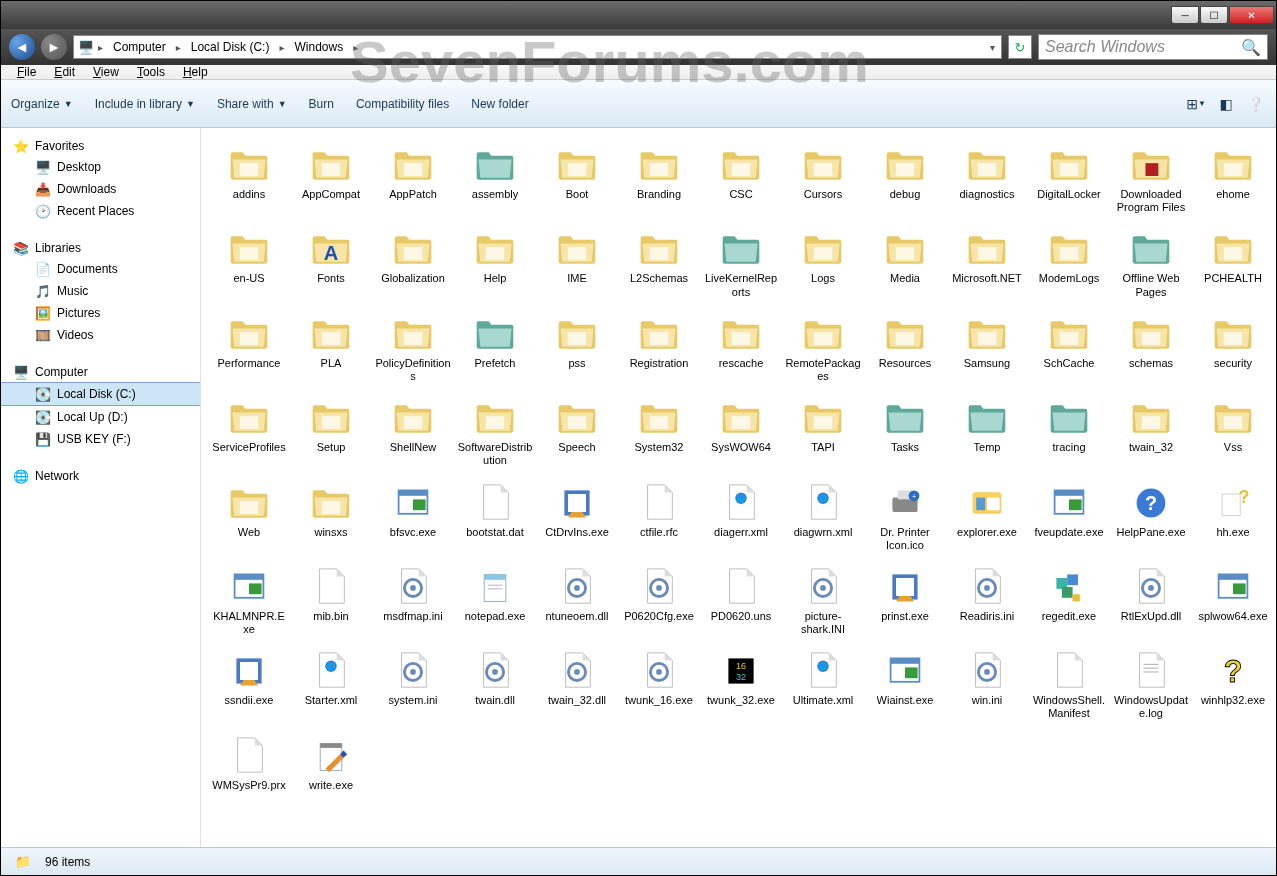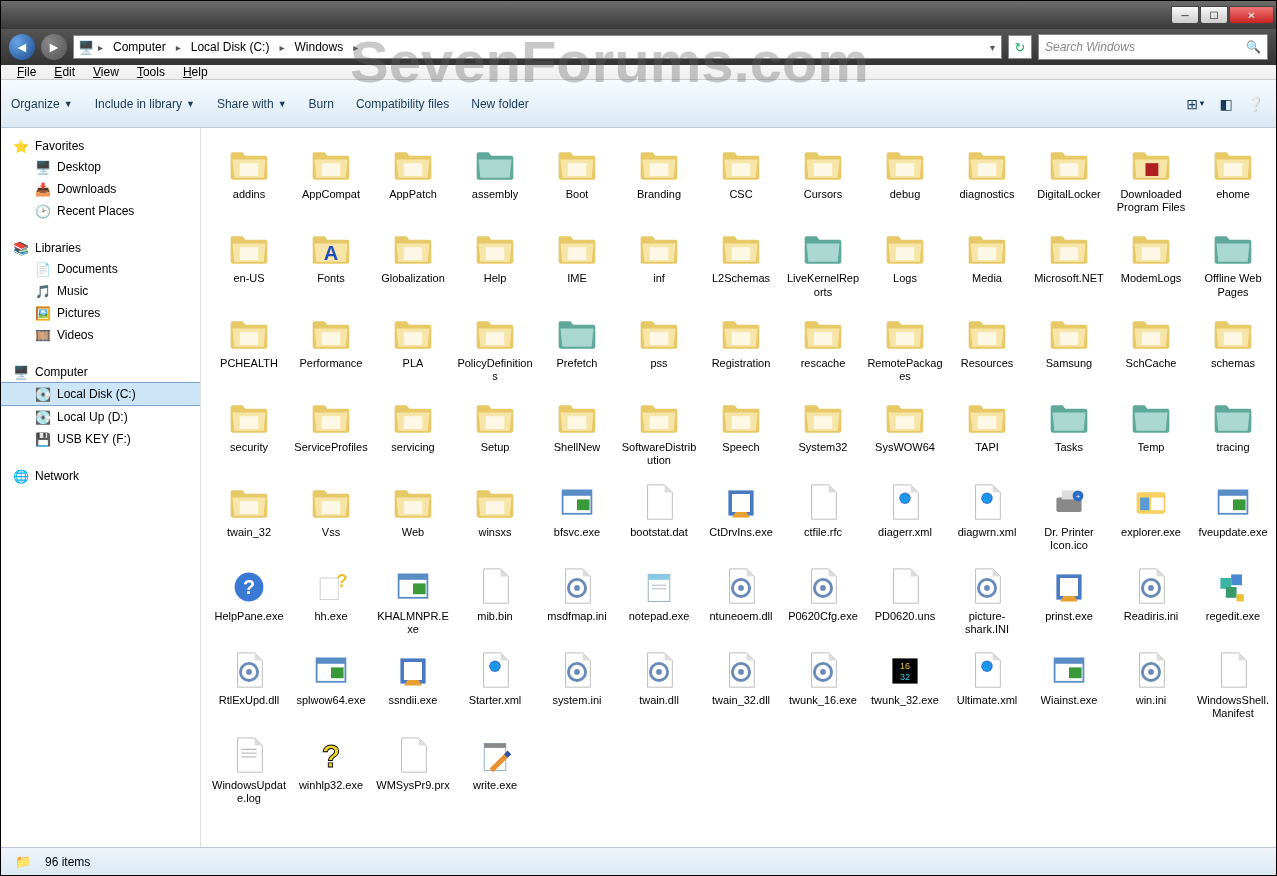--- a/index.html
+++ b/index.html
@@ -9,21 +9,21 @@
 .titlebar-controls { display: flex; gap: 1px; }
 .tbtn { width: 28px; height: 18px; border: 1px solid #444; background: linear-gradient(to bottom,#fafafa,#ccc); display:flex;align-items:center;justify-content:center; font-size:10px; cursor:pointer; border-radius: 0 0 3px 3px;}
 .tbtn.close { background: linear-gradient(to bottom,#e77,#c22); color:#fff; width:45px;}
 .nav { height: 36px; background: linear-gradient(to bottom,#555,#333); display:flex; align-items:center; padding: 0 8px; gap:6px; }
 .navbtn { width:26px; height:26px; border-radius:50%; background: radial-gradient(circle at 30% 30%, #68a5e8, #1a4a8a); display:flex;align-items:center;justify-content:center; color:#fff; font-size:14px; cursor:pointer;}
 .navbtn.fwd { background: radial-gradient(circle at 30% 30%, #888, #555); }
 .breadcrumb { flex: 1; height:24px; background:#fff; border:1px solid #888; display:flex; align-items:center; padding:0 4px; font-size:12px; gap:2px;}
 .bc-seg { padding: 2px 6px; cursor:pointer; }
 .bc-arrow { color:#555; font-size:10px; padding:0 2px; cursor:pointer;}
 .refresh { width:24px; height:24px; background:#fff; border:1px solid #888; display:flex;align-items:center;justify-content:center; cursor:pointer; color:#2a6; font-size:13px;}
-.search { width:230px; height:26px; background:#fff; border:1px solid #888; display:flex; align-items:center; padding:0 6px; color:#888; font-size:12px; font-style:italic;}
+.search { width:230px; height:26px; background:#fff; border:1px solid #888; display:flex; align-items:center; padding:0 6px; color:#888; font-size:16px; font-style:italic;}
 .search .sicon{ margin-left:auto; color:#5a8dc6; font-style:normal; cursor:pointer;}
 .menubar { height:15px; background: linear-gradient(to bottom,#f7f7f7,#eee); border-bottom:1px solid #ccc; display:flex; align-items:center; padding:0 8px; gap:2px; font-size:12px;}
 .menuitem { padding: 2px 8px; cursor:pointer; text-decoration: underline; text-decoration-color: transparent;}
 .menuitem:first-letter{ text-decoration: underline;}
 .toolbar { height:48px; background: linear-gradient(to bottom,#f6fbff,#dbe9f4); border-bottom:1px solid #b8c8d8; display:flex; align-items:center; padding:0 10px; gap:22px; font-size:12px; color:#1a3a5a;}
 .tool { cursor:pointer; display:flex; align-items:center; gap:4px;}
 .tool .arr{ font-size:9px;}
 .toolbar-right { margin-left:auto; display:flex; gap:10px; align-items:center;}
 .ticon{ width:20px; height:20px; display:flex;align-items:center;justify-content:center; cursor:pointer; font-size:14px;}
 .body { flex:1; display:flex; background:#fff; overflow:hidden;}
@@ -359,30 +359,20 @@
             <div class="item-label">IME</div>
           </div>
           <div class="item">
             <div class="item-icon">
               <svg class="folder-svg" viewBox="0 0 48 40">
                 <path d="M4 10 L4 34 Q4 36 6 36 L42 36 Q44 36 44 34 L44 12 Q44 10 42 10 L20 10 L17 6 L6 6 Q4 6 4 8 Z" fill="#e8c968"></path>
                 <path d="M6 14 L42 14 L40 34 L8 34 Z" fill="#f7e5a8"></path>
                 <rect x="14" y="18" width="20" height="14" fill="#fff" opacity="0.7"></rect>
               </svg>
             </div>
-            <div class="item-label">inf</div>
-          </div>
-          <div class="item">
-            <div class="item-icon">
-              <svg class="folder-svg" viewBox="0 0 48 40">
-                <path d="M4 10 L4 34 Q4 36 6 36 L42 36 Q44 36 44 34 L44 12 Q44 10 42 10 L20 10 L17 6 L6 6 Q4 6 4 8 Z" fill="#e8c968"></path>
-                <path d="M6 14 L42 14 L40 34 L8 34 Z" fill="#f7e5a8"></path>
-                <rect x="14" y="18" width="20" height="14" fill="#fff" opacity="0.7"></rect>
-              </svg>
-            </div>
             <div class="item-label">L2Schemas</div>
           </div>
           <div class="item">
             <div class="item-icon">
               <svg class="folder-svg" viewBox="0 0 48 40">
                 <path d="M4 10 L4 34 Q4 36 6 36 L42 36 Q44 36 44 34 L44 12 Q44 10 42 10 L20 10 L17 6 L6 6 Q4 6 4 8 Z" fill="#5fa89a"></path>
                 <path d="M6 14 L42 14 L40 34 L8 34 Z" fill="#a8d8d0"></path>
               </svg>
             </div>
             <div class="item-label">LiveKernelReports</div>
@@ -577,30 +567,20 @@
           </div>
           <div class="item">
             <div class="item-icon">
               <svg class="folder-svg" viewBox="0 0 48 40">
                 <path d="M4 10 L4 34 Q4 36 6 36 L42 36 Q44 36 44 34 L44 12 Q44 10 42 10 L20 10 L17 6 L6 6 Q4 6 4 8 Z" fill="#e8c968"></path>
                 <path d="M6 14 L42 14 L40 34 L8 34 Z" fill="#f7e5a8"></path>
                 <rect x="14" y="18" width="20" height="14" fill="#fff" opacity="0.7"></rect>
               </svg>
             </div>
             <div class="item-label">ServiceProfiles</div>
-          </div>
-          <div class="item">
-            <div class="item-icon">
-              <svg class="folder-svg" viewBox="0 0 48 40">
-                <path d="M4 10 L4 34 Q4 36 6 36 L42 36 Q44 36 44 34 L44 12 Q44 10 42 10 L20 10 L17 6 L6 6 Q4 6 4 8 Z" fill="#e8c968"></path>
-                <path d="M6 14 L42 14 L40 34 L8 34 Z" fill="#f7e5a8"></path>
-                <rect x="14" y="18" width="20" height="14" fill="#fff" opacity="0.7"></rect>
-              </svg>
-            </div>
-            <div class="item-label">servicing</div>
           </div>
           <div class="item">
             <div class="item-icon">
               <svg class="folder-svg" viewBox="0 0 48 40">
                 <path d="M4 10 L4 34 Q4 36 6 36 L42 36 Q44 36 44 34 L44 12 Q44 10 42 10 L20 10 L17 6 L6 6 Q4 6 4 8 Z" fill="#e8c968"></path>
                 <path d="M6 14 L42 14 L40 34 L8 34 Z" fill="#f7e5a8"></path>
                 <rect x="14" y="18" width="20" height="14" fill="#fff" opacity="0.7"></rect>
               </svg>
             </div>
             <div class="item-label">Setup</div>

